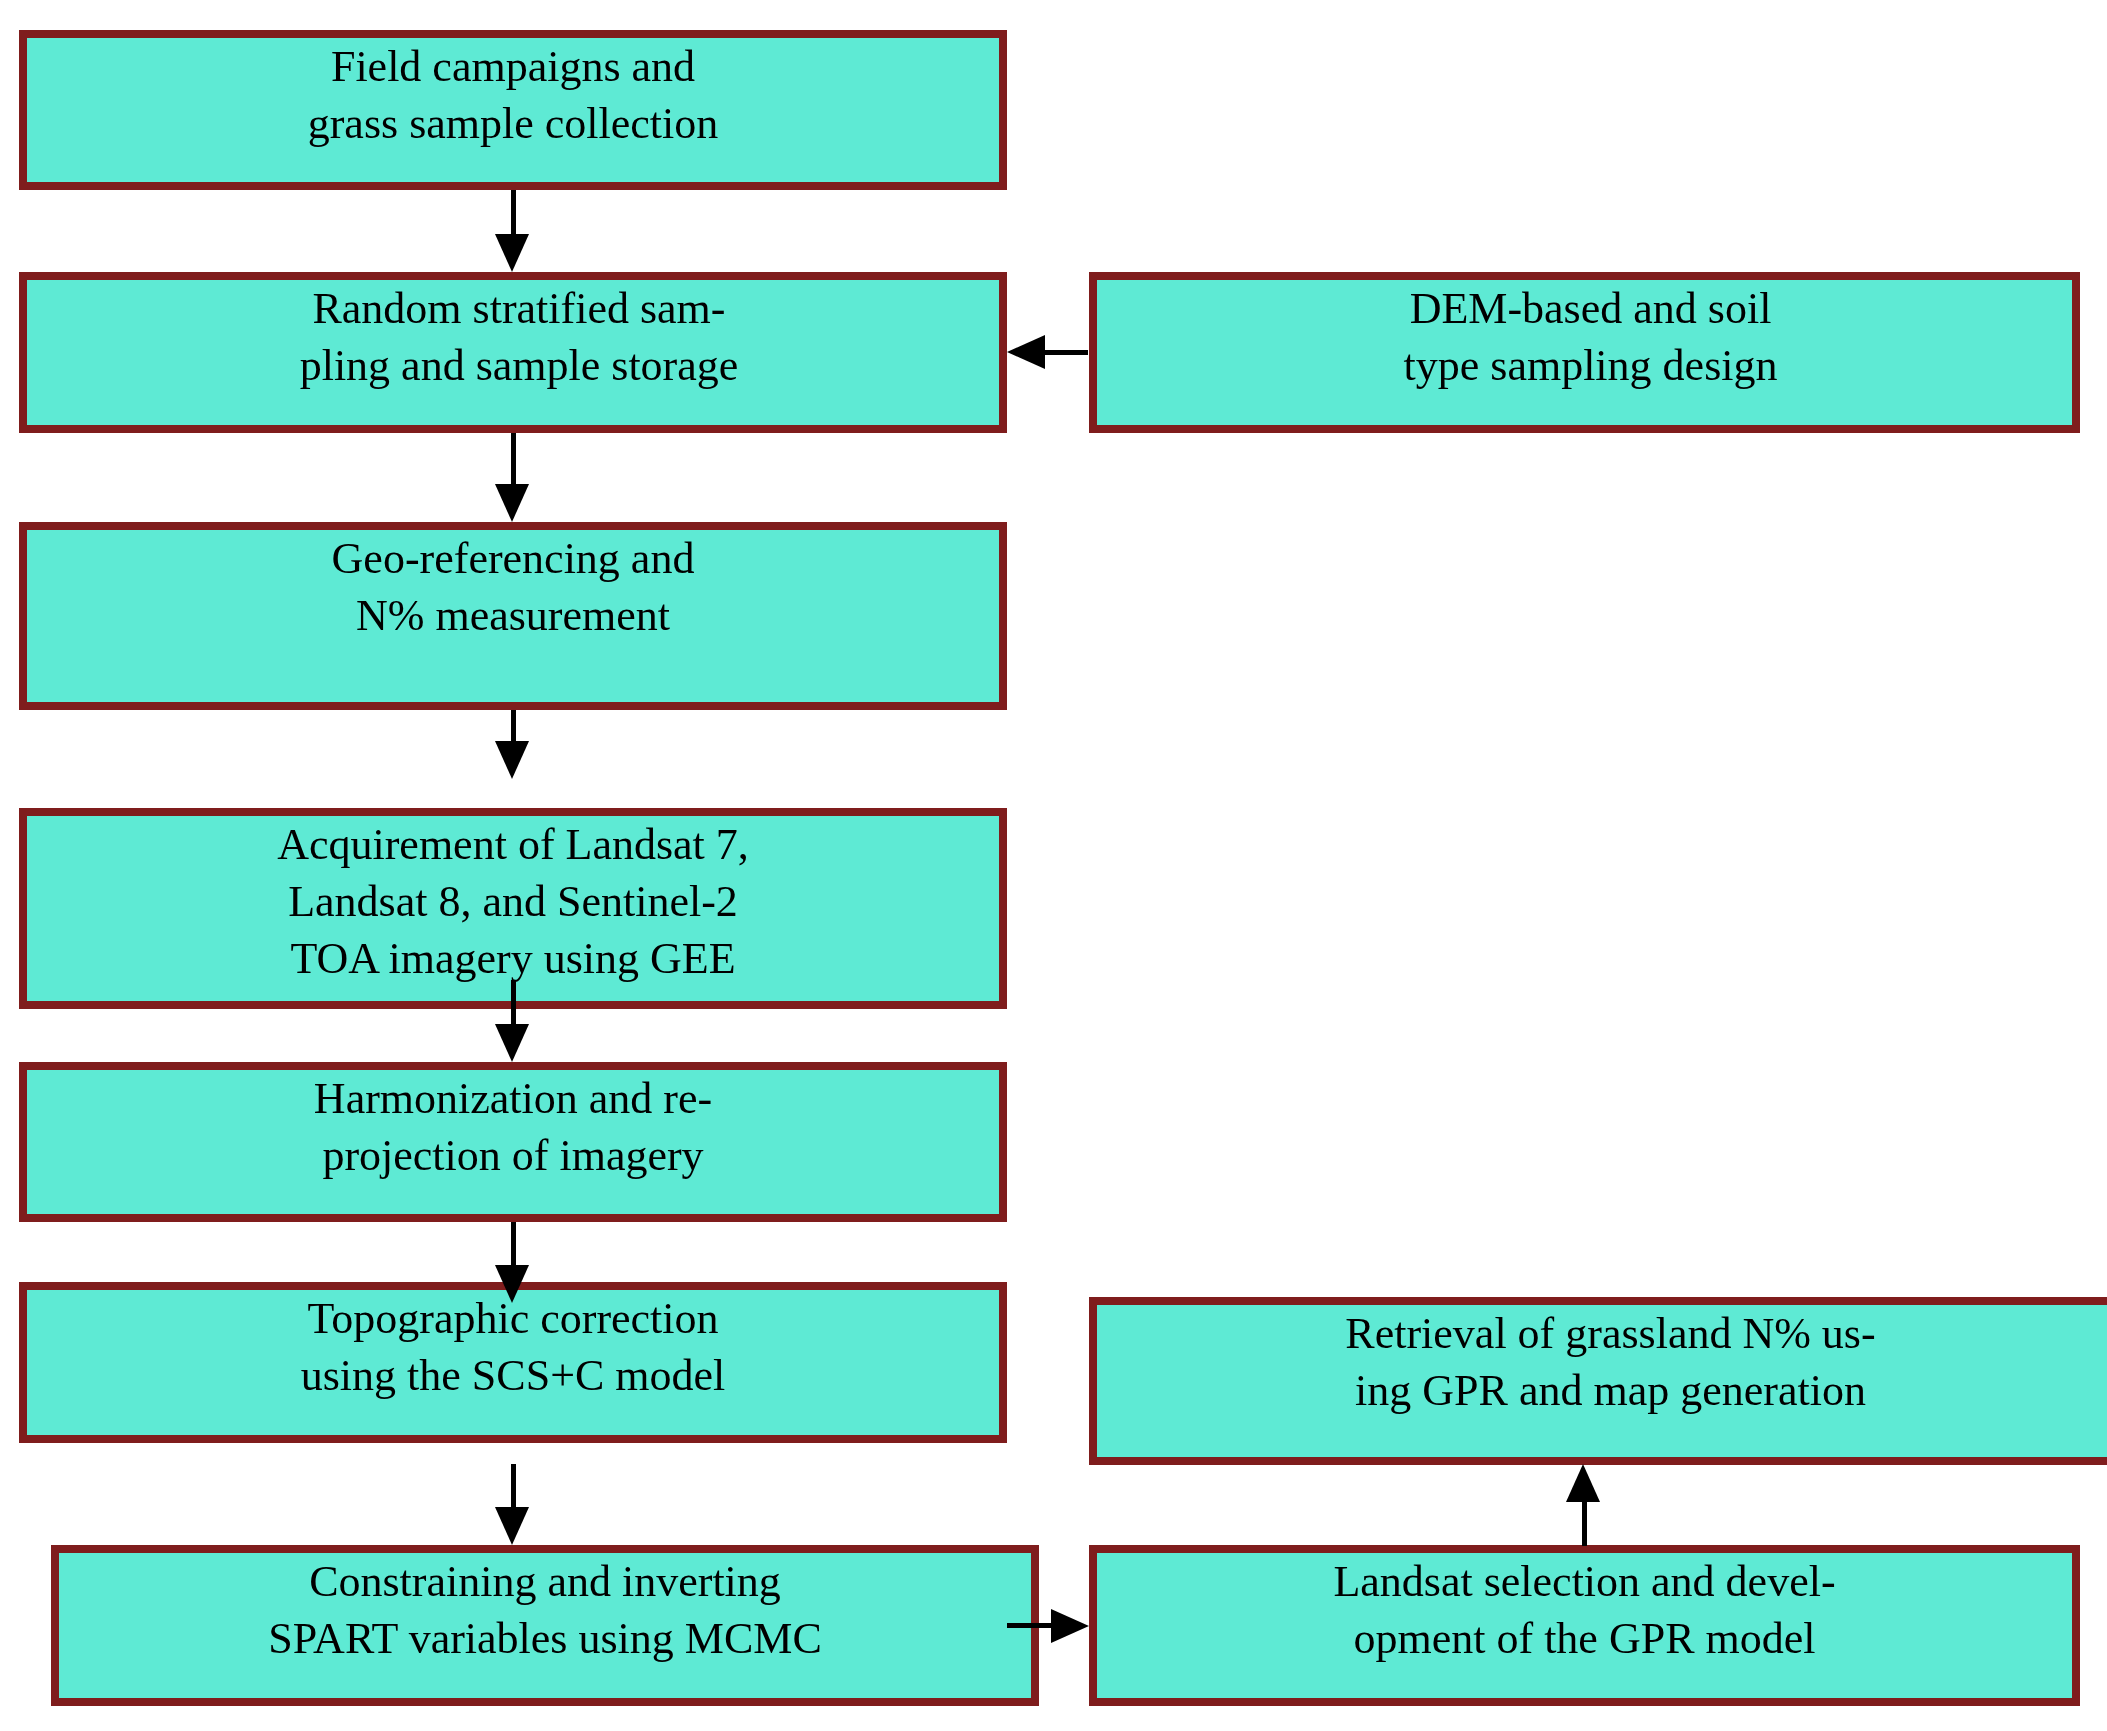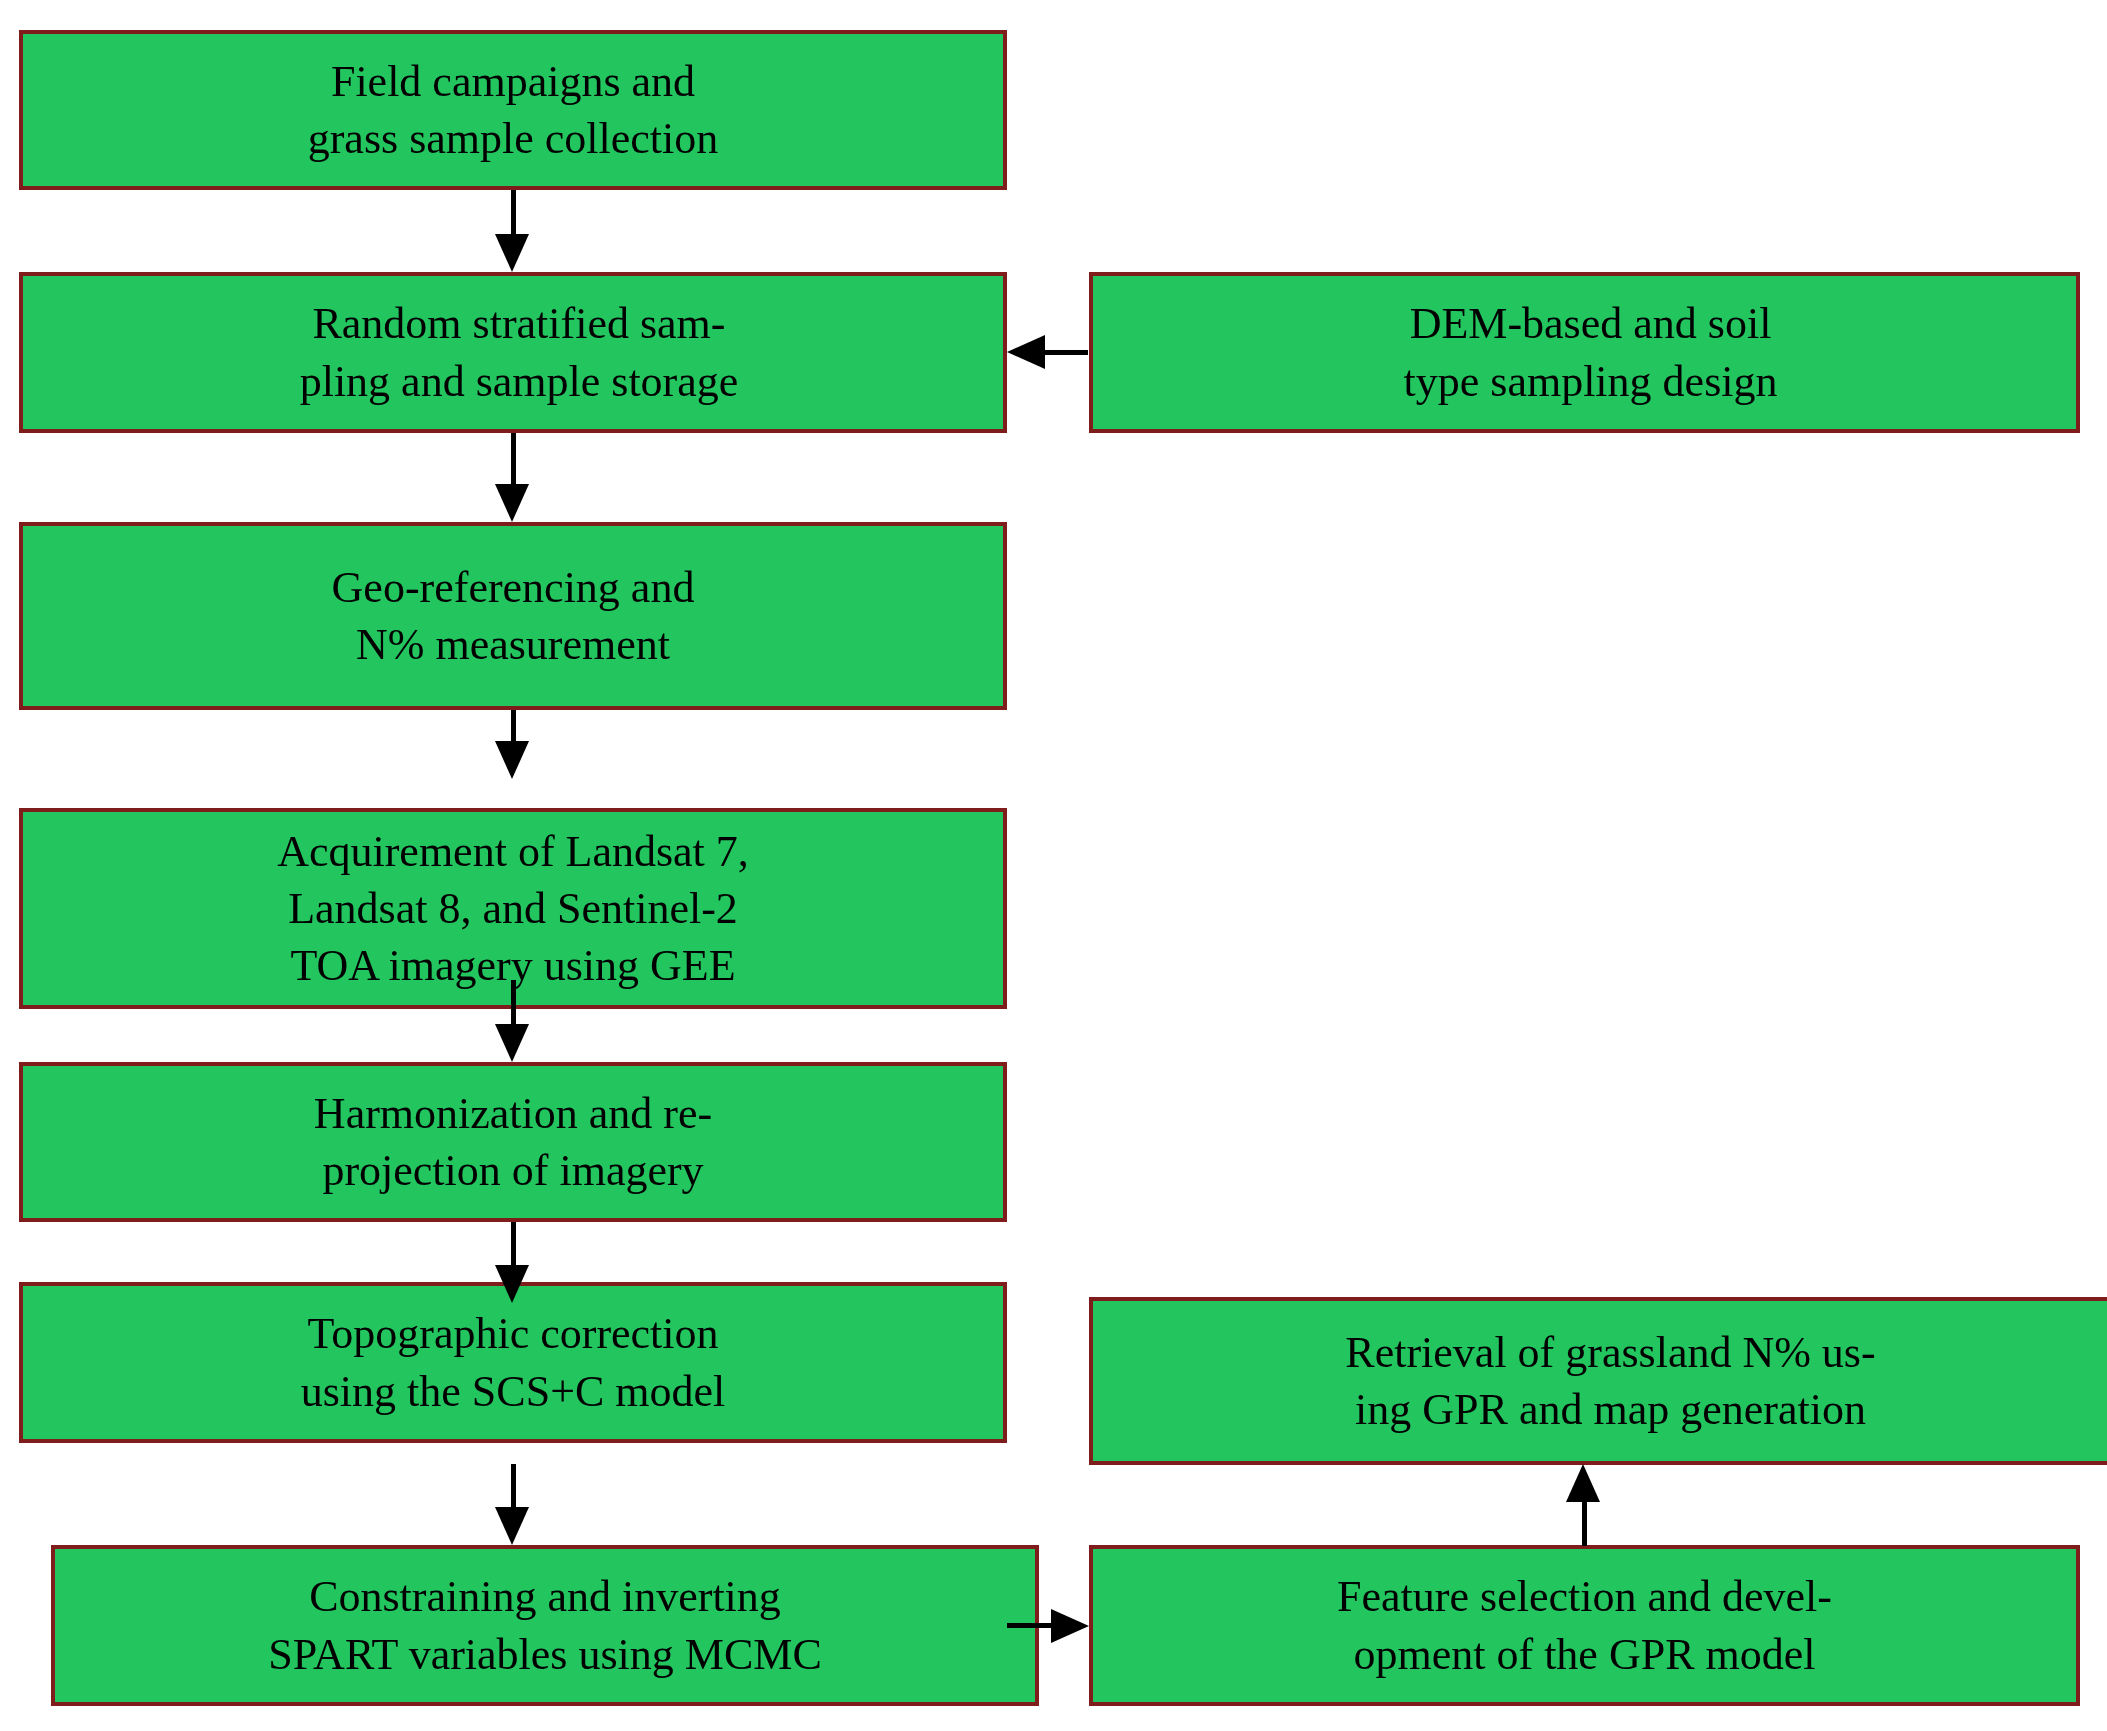--- a/index.html
+++ b/index.html
@@ -11,24 +11,23 @@
     position: relative;
     width: 2108px;
     height: 1731px;
     background: #ffffff;
     font-family: "Liberation Serif", "DejaVu Serif", serif;
     overflow: hidden;
   }
   .node {
     position: absolute;
     box-sizing: border-box;
-    border: 4px solid #7f1d1d;
-    background: #22c55e;
+    border: 8px solid #7f1d1d;
+    background: #5eead4;
     display: flex;
-    align-items: center;
     justify-content: center;
     text-align: center;
   }
   .node .label {
     font-size: 44px;
     line-height: 1.30;
     color: #000000;
     white-space: pre-line;
     padding: 0 9.4px;
   }
@@ -109,21 +108,21 @@
     <div class="label">Retrieval of grassland N% us-
 ing GPR and map generation</div>
   </div>
 
   <div class="node" style="left:19px; top:1545px; width:988px; height:161px;margin-left:32px;">
     <div class="label">Constraining and inverting
 SPART variables using MCMC</div>
   </div>
 
   <div class="node" style="left:1089px; top:1545px; width:991px; height:161px;">
-    <div class="label">Feature selection and devel-
+    <div class="label">Landsat selection and devel-
 opment of the GPR model</div>
   </div>
 
   <div class="edge edge-v" style="left:511px; top:190px; height:46px;"></div>
   <div class="arrowhead arrow-down" style="left:495px; top:234px;"></div>
 
   <div class="edge edge-h" style="left:1044px; top:350px; width:44px;"></div>
   <div class="arrowhead arrow-left" style="left:1007px; top:335px;"></div>
 
   <div class="edge edge-v" style="left:511px; top:433px; height:52px;"></div>

